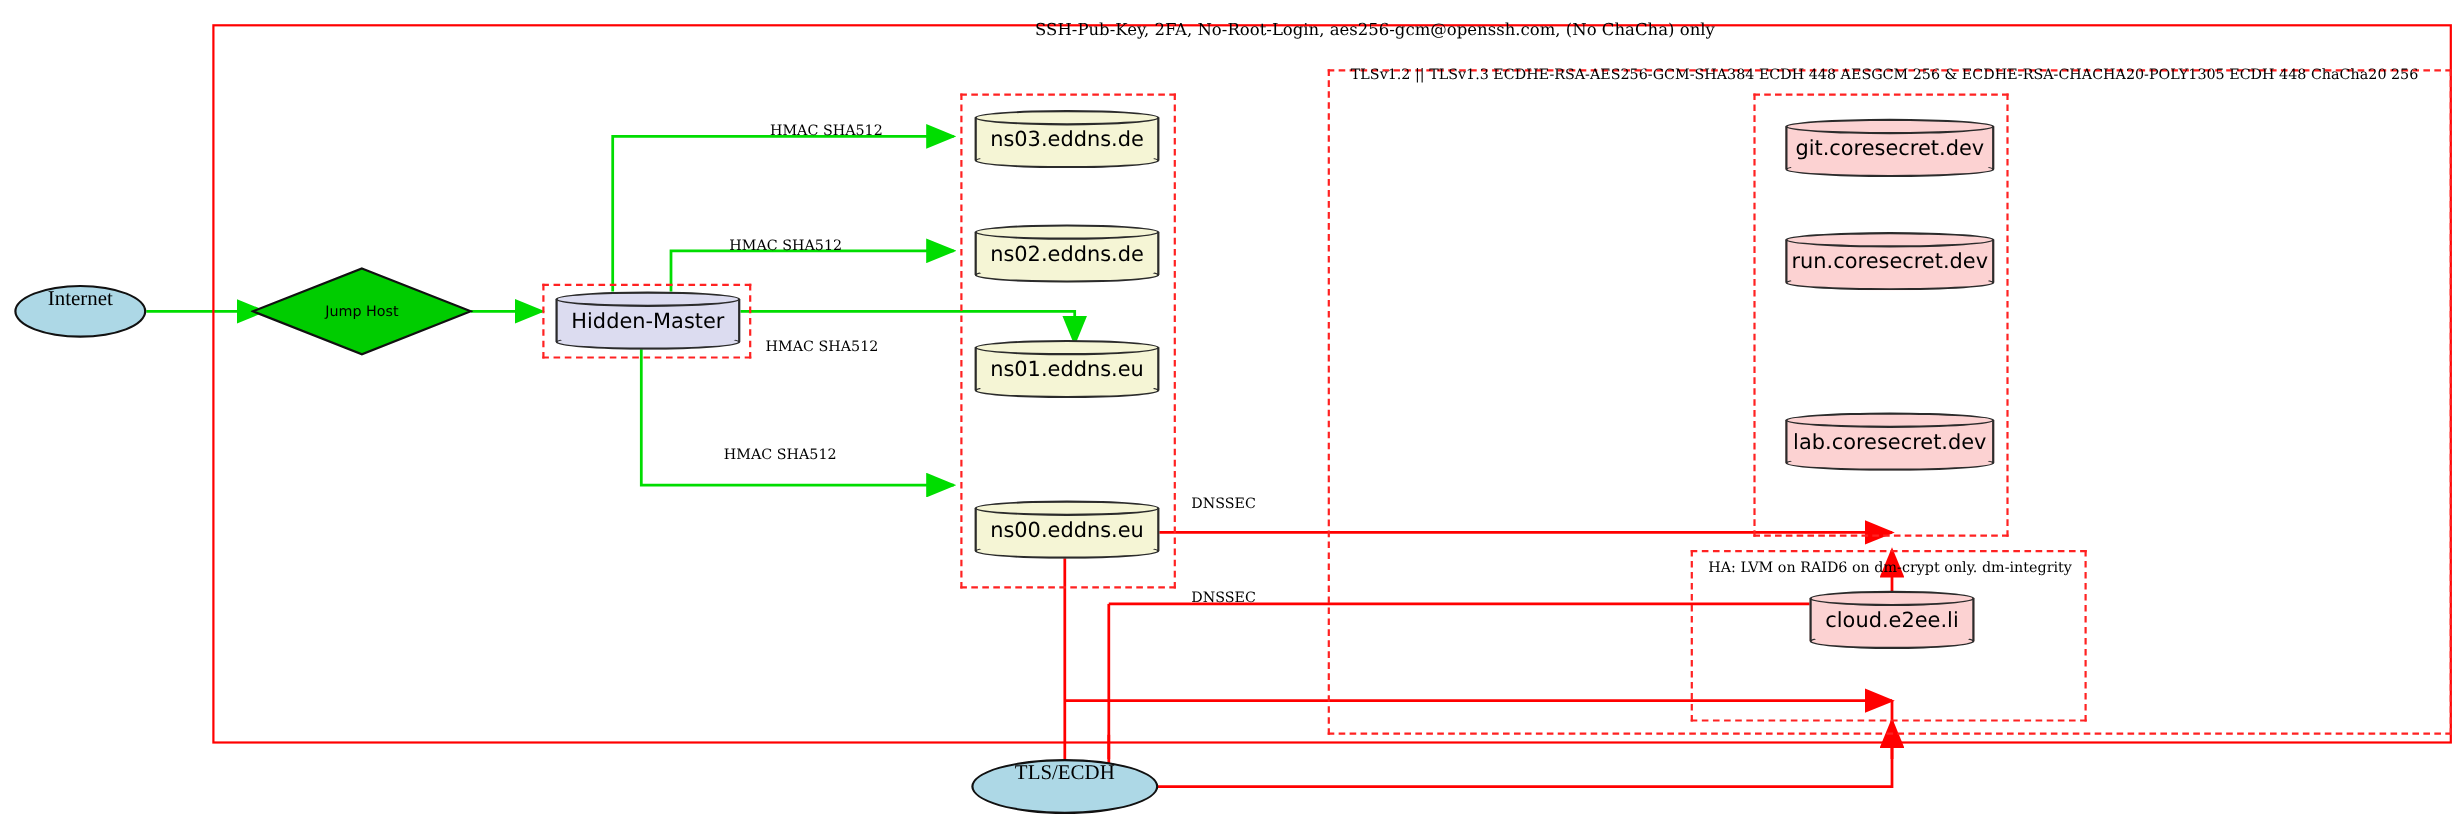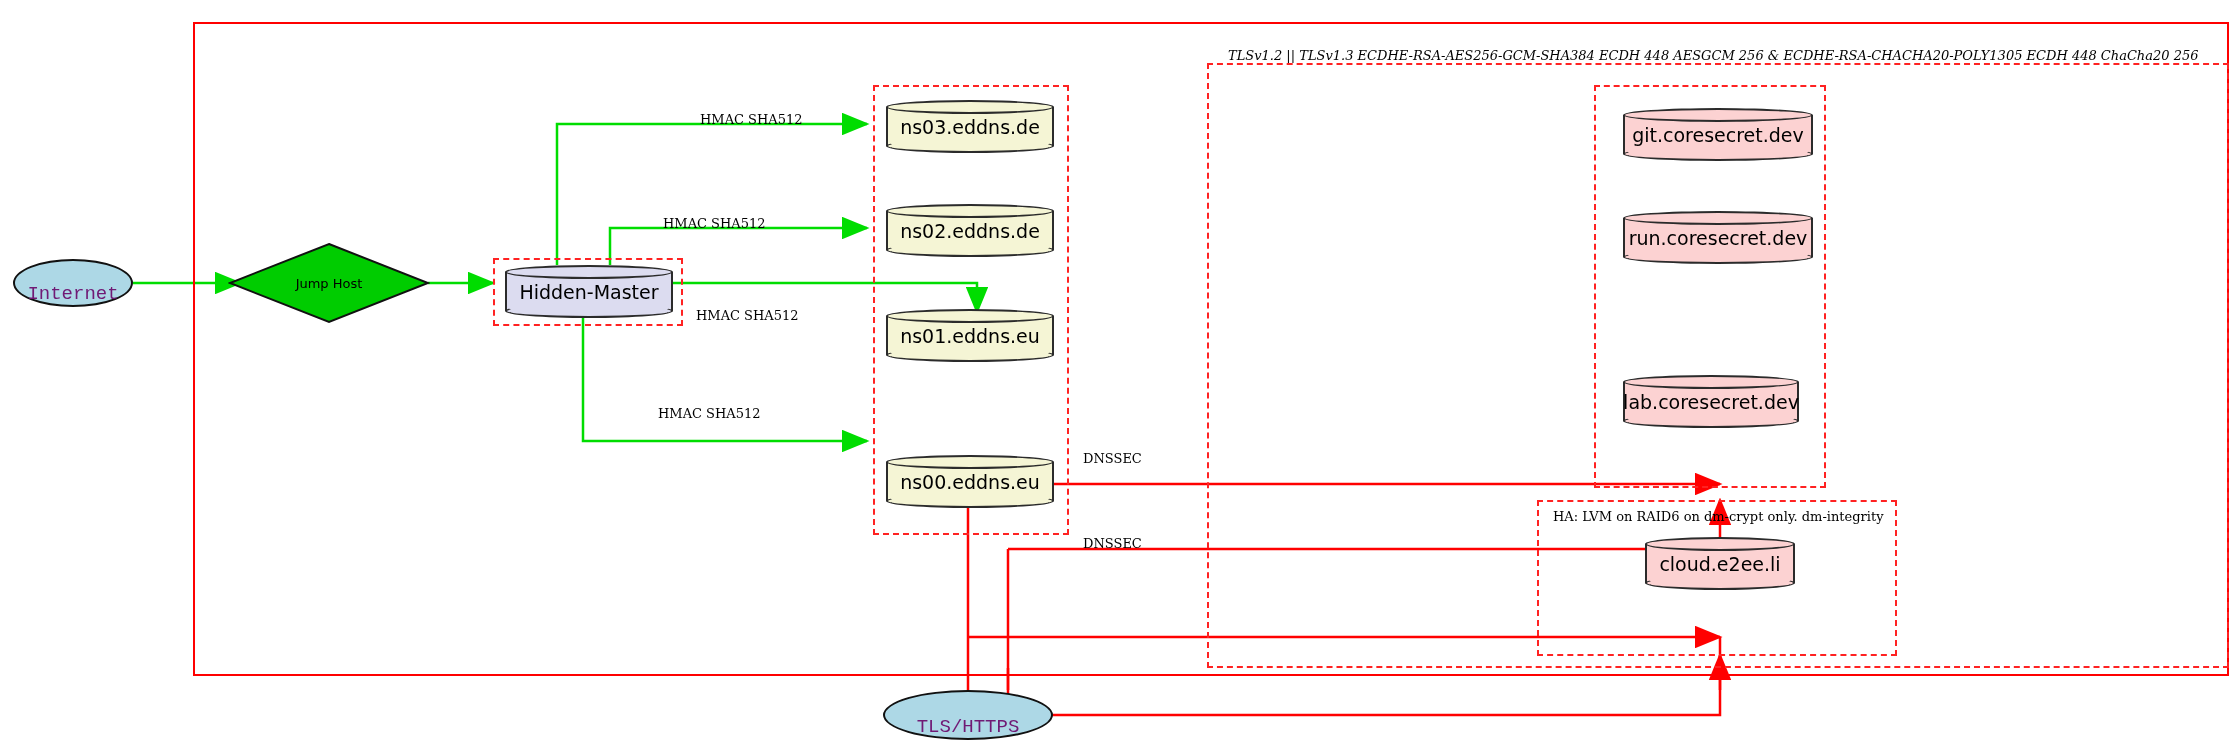--- a/index.html
+++ b/index.html
@@ -1,21 +1,21 @@
 <!DOCTYPE html>
 <html><head>
 <meta charset="utf-8">
 <style>
   html,body{margin:0;padding:0;background:#ffffff;}
   body{width:2240px;height:744px;font-family:"Liberation Sans",sans-serif;}
   #stage{position:relative;width:2240px;height:744px;overflow:hidden;background:#fff;}
   #wire{position:absolute;left:0;top:0;width:2240px;height:744px;}
 
-  .node{position:absolute;display:flex;align-items:flex-end;justify-content:center;
-        text-align:center;color:#701a75;font-family:Liberation Mono, monospace;
+  .node{position:absolute;display:flex;align-items:flex-start;justify-content:center;
+        text-align:center;color:#000000;font-family:Liberation Serif, serif;
         box-sizing:border-box;}
 
   
   .ellipse{border:2px solid #111;border-radius:50%;background:#add8e6;font-size:19px;}
 
   
   .diamond-wrap{position:absolute;}
   .diamond-label{position:absolute;inset:0;display:flex;align-items:center;
         justify-content:center;font-size:13px;font-family:"DejaVu Sans",sans-serif;color:#000;}
 
@@ -95,27 +95,28 @@
 
       <path d="M1052,715 L1720,715 L1720,637"></path>
 
       <path d="M1720,549 L1720,500" marker-end="url(#ar)"></path>
       <path d="M1720,690 L1720,655" marker-end="url(#ar)"></path>
     </g>
   </svg>
 
   <div class="solidbox" style="left:193px;top:22px;width:2036px;height:654px;"></div>
 
+  <div class="toplabel" style="left:941px;top:18px;">SSH-Pub-Key, 2FA, No-Root-Login, aes256-gcm@openssh.com, (No ChaCha) only</div>
 
   <div class="cluster" style="left:493px;top:258px;width:190px;height:68px;"></div>
 
   <div class="cluster" style="left:873px;top:85px;width:196px;height:450px;"></div>
 
   <div class="cluster" style="left:1207px;top:63px;width:1022px;height:605px;"></div>
-  <div class="cluster-label" style="left:1228px;top:48px;font-style:italic;">TLSv1.2 || TLSv1.3 ECDHE-RSA-AES256-GCM-SHA384 ECDH 448 AESGCM 256 &amp; ECDHE-RSA-CHACHA20-POLY1305 ECDH 448 ChaCha20 256</div>
+  <div class="cluster-label" style="left:1228px;top:61px;">TLSv1.2 || TLSv1.3 ECDHE-RSA-AES256-GCM-SHA384 ECDH 448 AESGCM 256 &amp; ECDHE-RSA-CHACHA20-POLY1305 ECDH 448 ChaCha20 256</div>
 
   <div class="cluster" style="left:1594px;top:85px;width:232px;height:403px;"></div>
 
   <div class="cluster" style="left:1537px;top:500px;width:360px;height:156px;"></div>
   <div class="cluster-label" style="left:1553px;top:509px;">HA: LVM on RAID6 on dm-crypt only. dm-integrity</div>
 
   <div class="node ellipse" style="left:13px;top:259px;width:120px;height:48px;">
     <span>Internet</span>
   </div>
 
@@ -168,36 +169,36 @@
     <div class="txt">run.coresecret.dev</div>
   </div>
 
   <div class="cyl pink" style="left:1623px;top:108px;width:190px;height:53px;">
     <div class="body"></div>
     <div class="bot"></div>
     <div class="top"></div>
     <div class="txt">git.coresecret.dev</div>
   </div>
 
-  <div class="cyl pink" style="left:1623px;top:375px;width:176px;height:53px;">
+  <div class="cyl pink" style="left:1623px;top:375px;width:190px;height:53px;">
     <div class="body"></div>
     <div class="bot"></div>
     <div class="top"></div>
     <div class="txt">lab.coresecret.dev</div>
   </div>
 
   <div class="cyl pink" style="left:1645px;top:537px;width:150px;height:53px;">
     <div class="body"></div>
     <div class="bot"></div>
     <div class="top"></div>
     <div class="txt">cloud.e2ee.li</div>
   </div>
 
   <div class="node ellipse" style="left:883px;top:690px;width:170px;height:50px;">
-    <span>TLS/HTTPS</span>
+    <span>TLS/ECDH</span>
   </div>
 
   <div class="elabel" style="left:700px;top:112px;">HMAC SHA512</div>
   <div class="elabel" style="left:663px;top:216px;">HMAC SHA512</div>
   <div class="elabel" style="left:696px;top:308px;">HMAC SHA512</div>
   <div class="elabel" style="left:658px;top:406px;">HMAC SHA512</div>
   <div class="elabel" style="left:1083px;top:451px;">DNSSEC</div>
   <div class="elabel" style="left:1083px;top:536px;">DNSSEC</div>
 
 </div>

